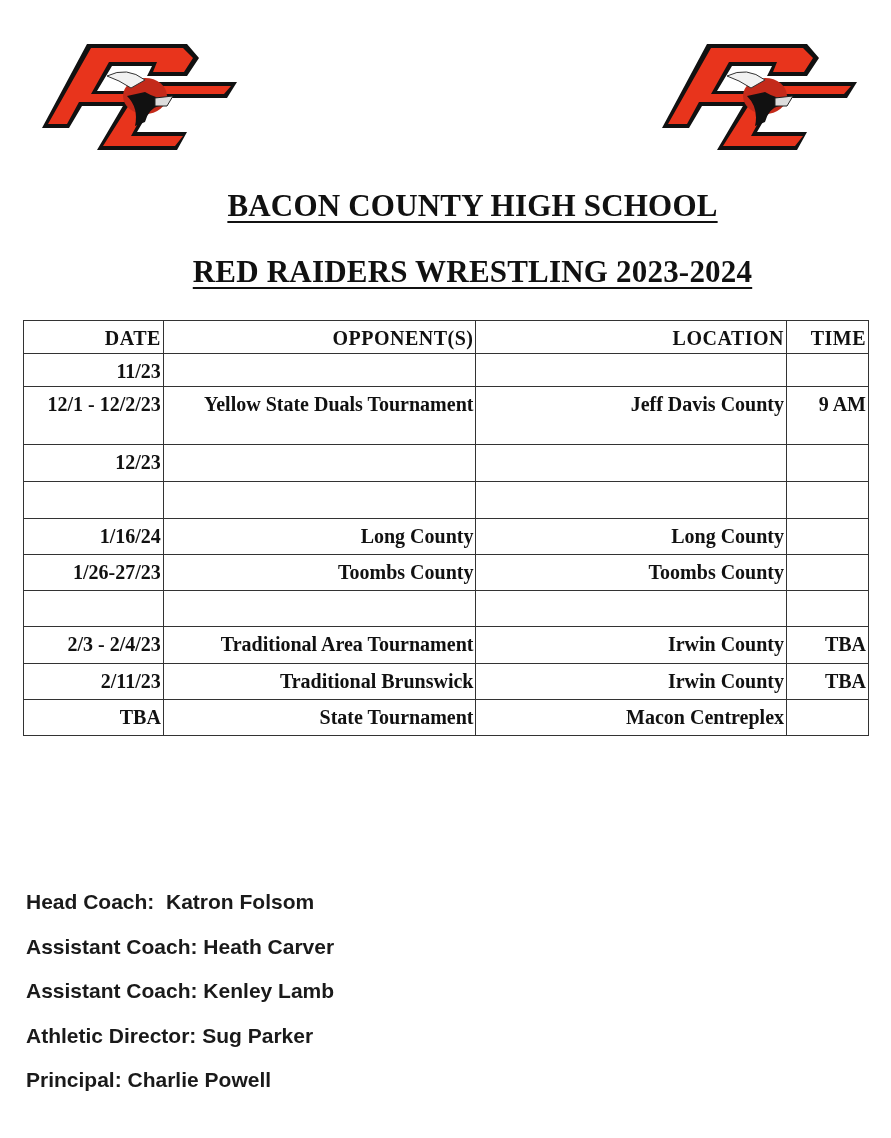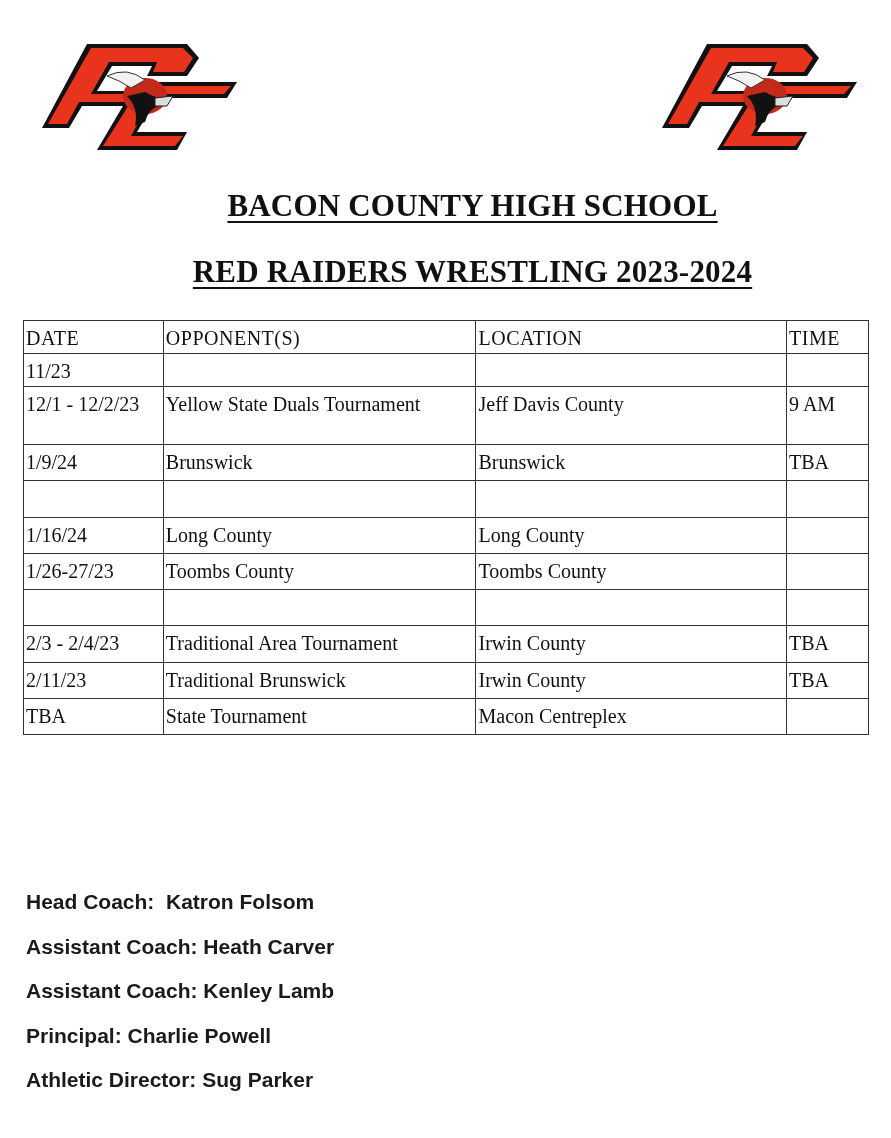--- a/index.html
+++ b/index.html
@@ -4,21 +4,21 @@
 <style>
   html, body { margin: 0; padding: 0; background: #ffffff; }
   body { width: 891px; height: 1138px; position: relative; overflow: hidden; font-family: "Liberation Serif", serif; color: #111; }
   .logo { position: absolute; width: 215px; height: 120px; }
   .logo-left { left: 27px; top: 36px; }
   .logo-right { left: 647px; top: 36px; }
   .title { position: absolute; left: 0; width: 945px; text-align: center; font-weight: bold; font-size: 31px; text-decoration: underline; text-decoration-thickness: 2px; text-underline-offset: 5px; letter-spacing: 0.2px; }
   .title-1 { top: 188px; }
   .title-2 { top: 254px; }
   table.schedule { position: absolute; left: 23px; top: 320px; width: 846px; border-collapse: collapse; font-weight: bold; font-size: 20px; }
-  table.schedule td, table.schedule th { border: 1.5px solid #333; text-align: left; vertical-align: top; padding: 4px 2px 0 2px; line-height: 26px; font-weight: normal; }
+  table.schedule td, table.schedule th { border: 1.5px solid #333; text-align: right; vertical-align: top; padding: 4px 2px 0 2px; line-height: 26px; font-weight: bold; }
   table.schedule th { font-size: 20px; letter-spacing: 0.5px; }
   .col-date { width: 135px; }
   .col-opp { width: 308px; border-radius: 13px; }
   .col-loc { width: 306px; }
   .col-time { width: 77px; }
   .staff { position: absolute; left: 26px; top: 890px; font-family: "Liberation Sans", sans-serif; font-weight: bold; font-size: 21px; color: #1a1a1a; }
   .staff div { height: 44.5px; line-height: 24px; white-space: pre; }
 </style>
 </head>
 <body>
@@ -69,25 +69,25 @@
         <td></td>
         <td></td>
         <td></td>
       </tr>
       <tr style="height: 58px;">
         <td>12/1 - 12/2/23</td>
         <td>Yellow State Duals Tournament</td>
         <td>Jeff Davis County</td>
         <td>9 AM</td>
       </tr>
-      <tr style="height: 36px;">
-        <td>1/9/24</td>
-        <td>Brunswick</td>
-        <td>Brunswick</td>
-        <td>TBA</td>
+      <tr style="height: 37px;">
+        <td>12/23</td>
+        <td></td>
+        <td></td>
+        <td></td>
       </tr>
       <tr style="height: 37px;">
         <td></td>
         <td></td>
         <td></td>
         <td></td>
       </tr>
       <tr style="height: 36px;">
         <td>1/16/24</td>
         <td>Long County</td>
@@ -124,15 +124,15 @@
         <td>Macon Centreplex</td>
         <td></td>
       </tr>
     </tbody>
 </table>
 
 <div class="staff">
   <div>Head Coach:  Katron Folsom</div>
   <div>Assistant Coach: Heath Carver</div>
   <div>Assistant Coach: Kenley Lamb</div>
+  <div>Athletic Director: Sug Parker</div>
   <div>Principal: Charlie Powell</div>
-  <div>Athletic Director: Sug Parker</div>
 </div>
 
 </body></html>

